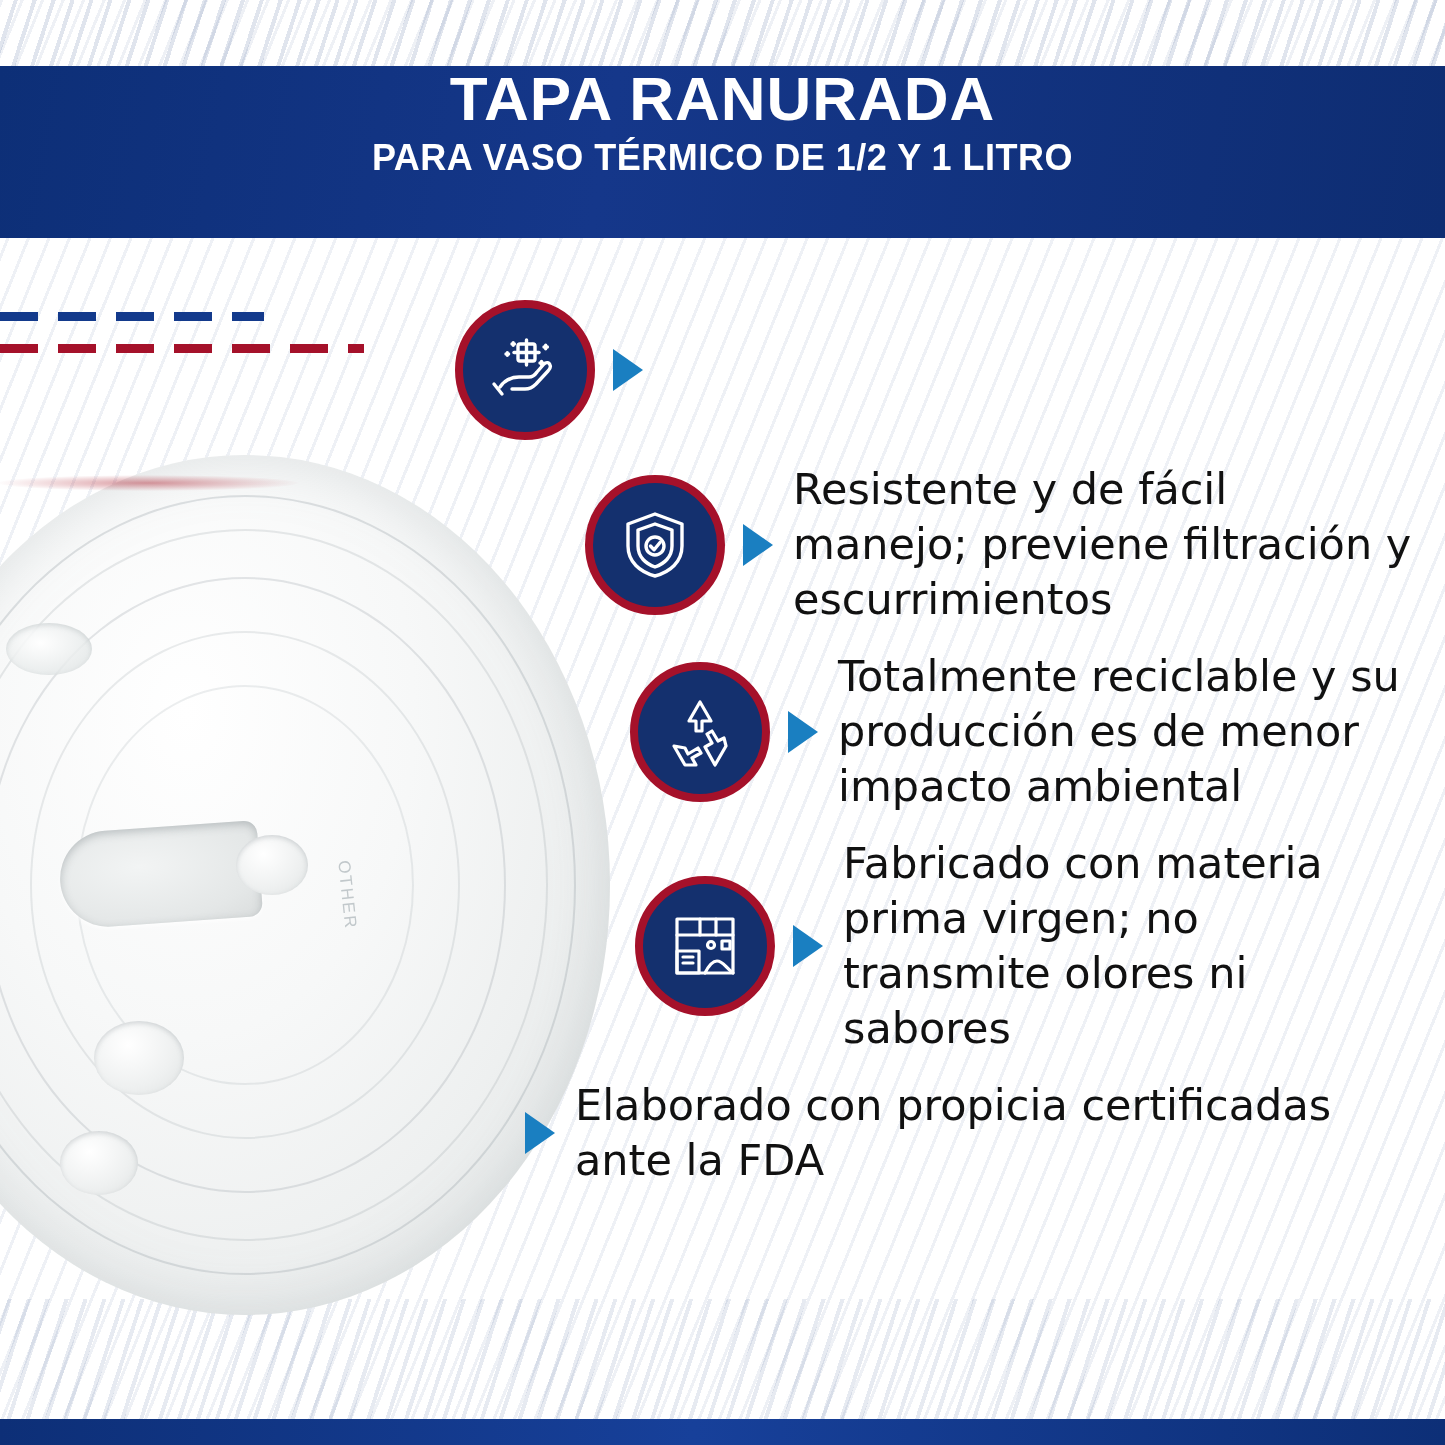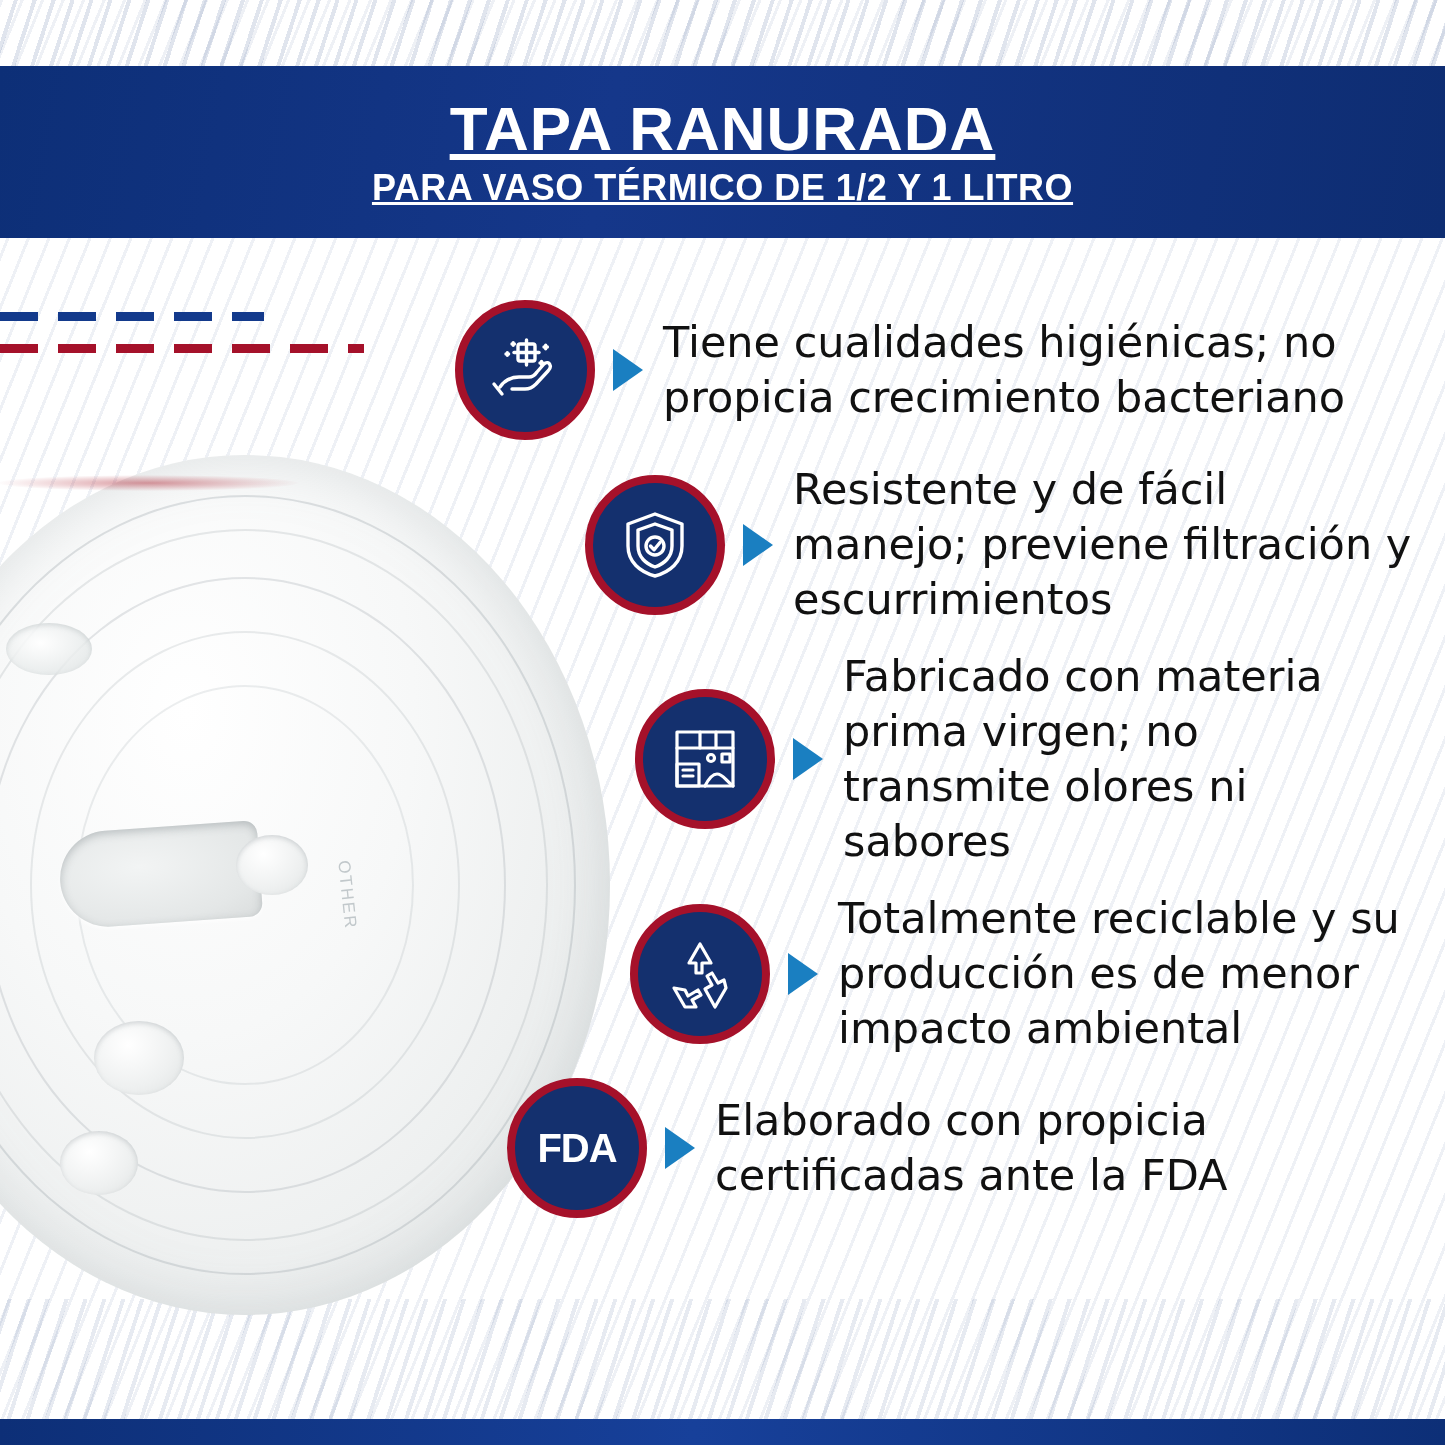--- a/index.html
+++ b/index.html
@@ -54,24 +54,23 @@
 
   
   .header {
     position: absolute;
     left: 0; top: 66px;
     width: 1445px; height: 172px;
     background: linear-gradient(100deg, #0d2f77 0%, #15378a 42%, #0e2d72 100%);
     display: flex;
     flex-direction: column;
     align-items: center;
-    justify-content: center;
+    justify-content: flex-start;
     color: #ffffff;
     text-align: center;
-    text-decoration: underline;
   }
   .header .title {
     font-size: 62px;
     font-weight: bold;
     letter-spacing: 1px;
     line-height: 1.06;
   }
   .header .subtitle {
     font-size: 36px;
     font-weight: bold;
@@ -278,36 +277,49 @@
             <path d="M24 27 l2.6 0 M25.3 25.7 l0 2.6"></path>
             <path d="M62 20 l3.4 0 M63.7 18.3 l0 3.4"></path>
             <path d="M58 36 l3 0 M59.5 34.5 l0 3"></path>
             <path d="M30 17 l2.4 0 M31.2 15.8 l0 2.4"></path>
             <path d="M18 60 c5-7 12-10 19-10 h10 c3 0 6-2 8-5 l7-8 c2-2 5-2 6 1 1 2 0 4-2 6 l-12 13 c-3 3-7 5-11 5 H30"></path>
             <path d="M12 57 l8 10"></path>
           </svg>
         </span>
       </div>
       <div class="arrow"></div>
-      <div class="ftext">Tiene cualidades higiénicas; no propicia crecimiento bacteriano</div>
     </div>
 
     <div class="feature f2">
       <div class="badge">
         <span>
           <svg width="82" height="82" viewBox="0 0 82 82" fill="none" stroke="#ffffff" stroke-width="3.4" stroke-linecap="round" stroke-linejoin="round">
             <path d="M41 10 L14 20 v22 c0 16 12 26 27 30 15-4 27-14 27-30 V20 Z"></path>
             <path d="M41 20 L24 26 v16 c0 11 8 18 17 21 9-3 17-10 17-21 V26 Z"></path>
             <circle cx="41" cy="42" r="9"></circle>
             <path d="M36.5 42 l3.6 3.8 L46 38.5"></path>
           </svg>
         </span>
       </div>
       <div class="arrow"></div>
       <div class="ftext">Resistente y de fácil manejo; previene filtración y escurrimientos</div>
+    </div>
+
+    <div class="feature f4">
+      <div class="badge">
+        <span>
+          <svg width="84" height="84" viewBox="0 0 84 84" fill="none" stroke="#ffffff" stroke-width="3.2" stroke-linecap="round" stroke-linejoin="round">
+            <path d="M42 12 l11 19 h-9 v10 h-6 V31 h-7 Z"></path>
+            <path d="M68 56 l-11 19 -10-18 7-4 -5-9 5-3 6 10 6-3 Z"></path>
+            <path d="M16 56 l11 19 11 0 -4-7 9-5 -3-5 -10 6 -3-6 Z"></path>
+          </svg>
+        </span>
+      </div>
+      <div class="arrow"></div>
+      <div class="ftext">Totalmente reciclable y su producción es de menor impacto ambiental</div>
     </div>
 
     <div class="feature f3">
       <div class="badge">
         <span>
           <svg width="82" height="82" viewBox="0 0 82 82" fill="none" stroke="#ffffff" stroke-width="3.2" stroke-linecap="round" stroke-linejoin="round">
             <rect x="13" y="14" width="56" height="54"></rect>
             <path d="M13 30 h56"></path>
             <path d="M36 14 v16"></path>
             <path d="M52 14 v16"></path>
@@ -316,38 +328,21 @@
             <path d="M41 68 c4-8 8-12 12-12 6 0 8 6 16 12"></path>
             <circle cx="47" cy="40" r="3.5"></circle>
             <path d="M58 36 h8 v8 h-8 Z"></path>
           </svg>
         </span>
       </div>
       <div class="arrow"></div>
       <div class="ftext">Fabricado con materia prima virgen; no transmite olores ni sabores</div>
     </div>
 
-    <div class="feature f4">
-      <div class="badge">
-        <span>
-          <svg width="84" height="84" viewBox="0 0 84 84" fill="none" stroke="#ffffff" stroke-width="3.2" stroke-linecap="round" stroke-linejoin="round">
-            <path d="M42 12 l11 19 h-9 v10 h-6 V31 h-7 Z"></path>
-            <path d="M68 56 l-11 19 -10-18 7-4 -5-9 5-3 6 10 6-3 Z"></path>
-            <path d="M16 56 l11 19 11 0 -4-7 9-5 -3-5 -10 6 -3-6 Z"></path>
-          </svg>
-        </span>
-      </div>
-      <div class="arrow"></div>
-      <div class="ftext">Totalmente reciclable y su producción es de menor impacto ambiental</div>
-    </div>
-
     <div class="feature f5">
-      <div class="badge">
-        <span class="fda-text">FDA</span>
-      </div>
       <div class="arrow"></div>
       <div class="ftext">Elaborado con propicia certificadas ante la FDA</div>
     </div>
 
   </div>
 
   <div class="footer-bar"></div>
 </div>
 
 </body></html>

